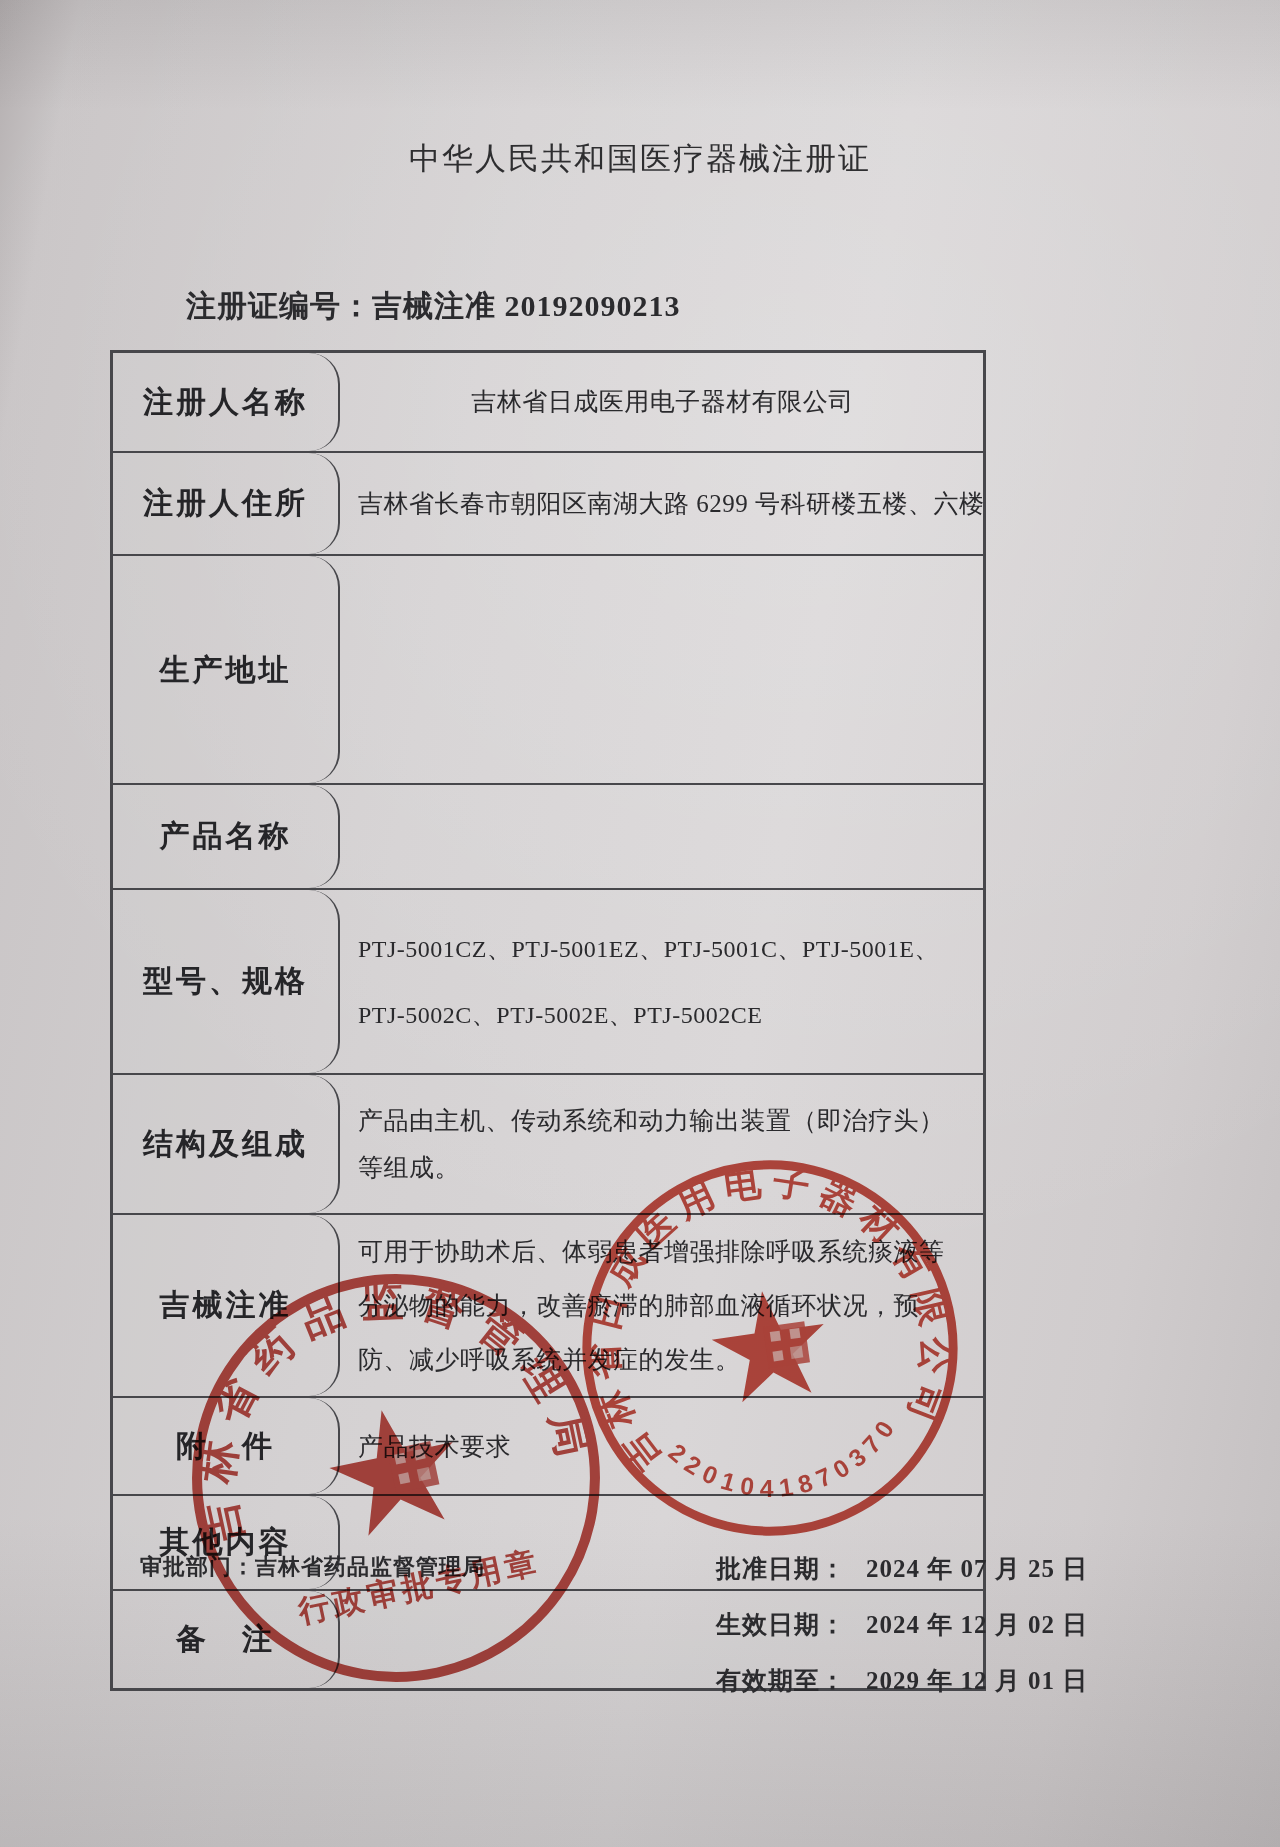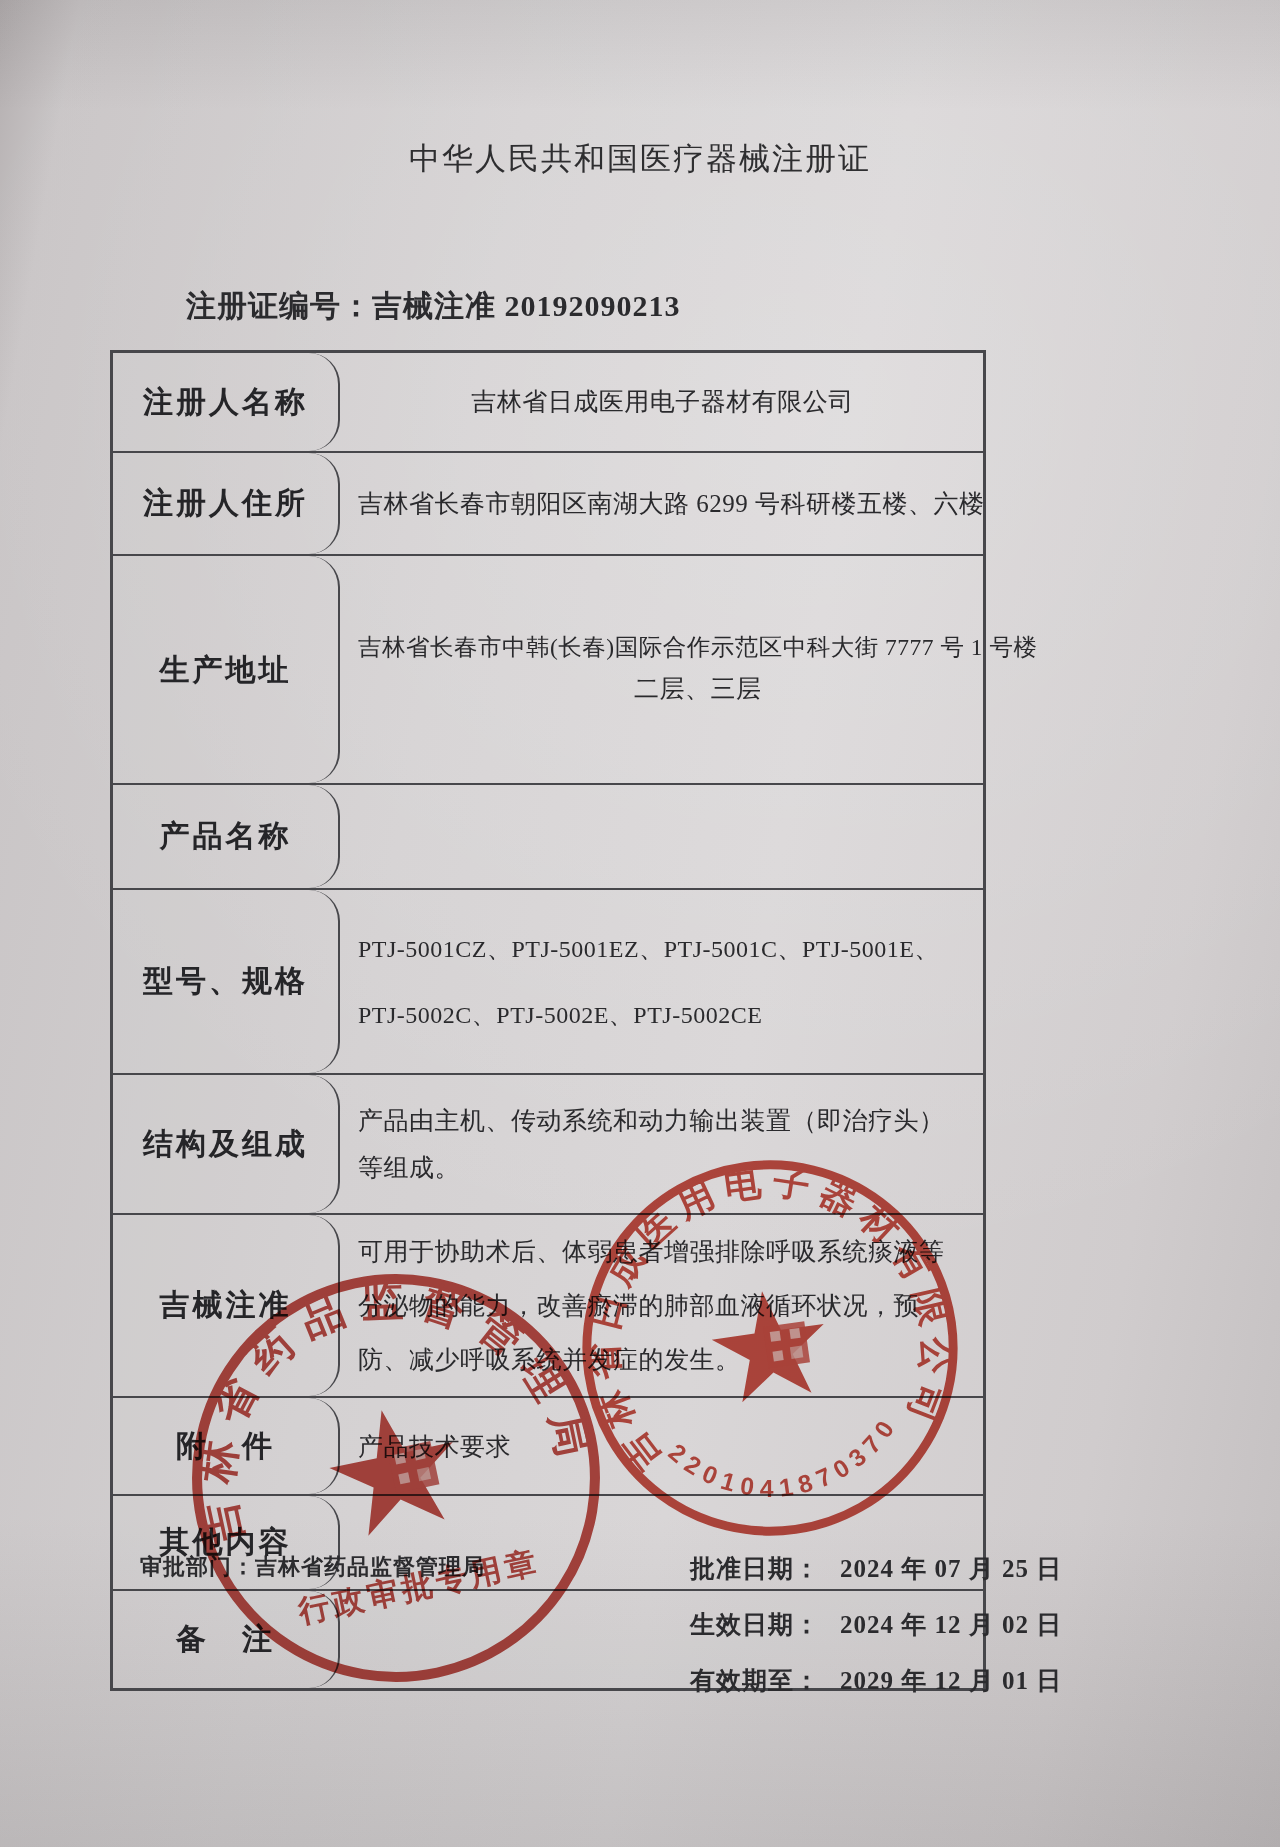--- a/index.html
+++ b/index.html
@@ -67,21 +67,21 @@
   .models{line-height:2.75;font-size:24px;letter-spacing:0.5px;}
   .scope{line-height:2.15;font-size:25px;}
   .nowrap{white-space:nowrap;}
   
   .dept-line{
     position:absolute;left:140px;top:1552px;
     font-size:22px;font-weight:bold;letter-spacing:1px;
   }
   .date-block{position:absolute;left:690px;top:1552px;width:420px;}
   .date-row{display:flex;margin-bottom:23px;}
-  .date-label{font-size:25px;font-weight:bold;flex:0 0 150px;letter-spacing:1px;}
+  .date-label{font-size:25px;font-weight:bold;flex:0 0 150px;letter-spacing:1px;margin-left:26px;}
   .date-value{
     font-size:25px;font-weight:bold;
     font-family:"Liberation Serif","DejaVu Serif",serif;letter-spacing:1px;
   }
   
   .stamp{position:absolute;mix-blend-mode:multiply;opacity:0.88;}
   .stamp-company{left:572px;top:1150px;width:396px;height:396px;transform:rotate(-8deg);}
   .stamp-authority{left:180px;top:1262px;width:432px;height:432px;transform:rotate(-12deg);}
   .stamp text{font-family:"Liberation Sans","DejaVu Sans",sans-serif;font-weight:bold;}
 </style>
@@ -108,24 +108,20 @@
     <div class="row r2">
       <div class="cell label">注册人住所</div>
       <div class="cell value center">
         <div class="nowrap">吉林省长春市朝阳区南湖大路 6299 号科研楼五楼、六楼</div>
       </div>
     </div>
 
     <div class="row r3">
       <div class="cell value" style="flex:0 0 227px;padding:0;border-right:2px solid #47474b;">
         <div class="label" style="border-right:none;width:100%;height:100%;">生产地址</div>
-      </div>
-      <div class="cell value">
-        <div class="line-tight">吉林省长春市中韩(长春)国际合作示范区中科大街 7777 号 1 号楼</div>
-        <div class="line-center">二层、三层</div>
       </div>
     </div>
 
     <div class="row r4">
       <div class="cell label">产品名称</div>
     </div>
 
     <div class="row r5">
       <div class="cell label">型号、规格</div>
       <div class="cell value">

